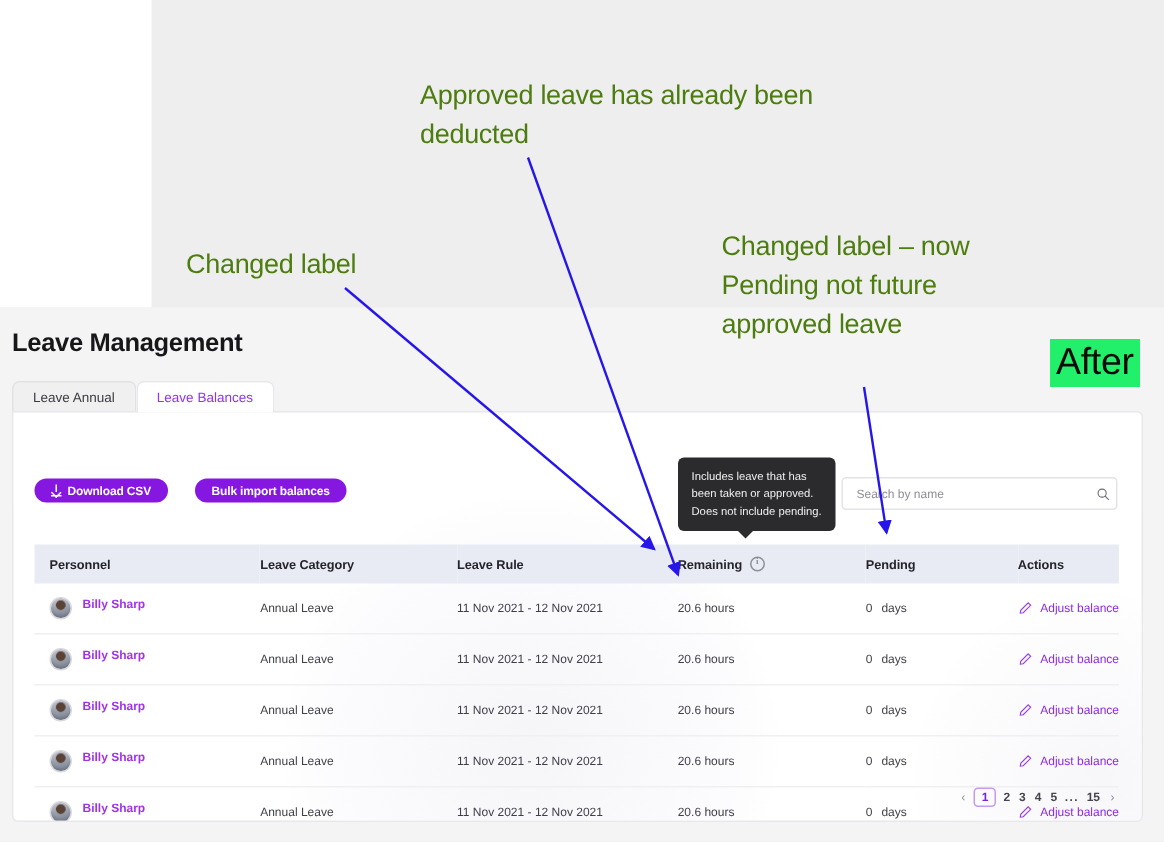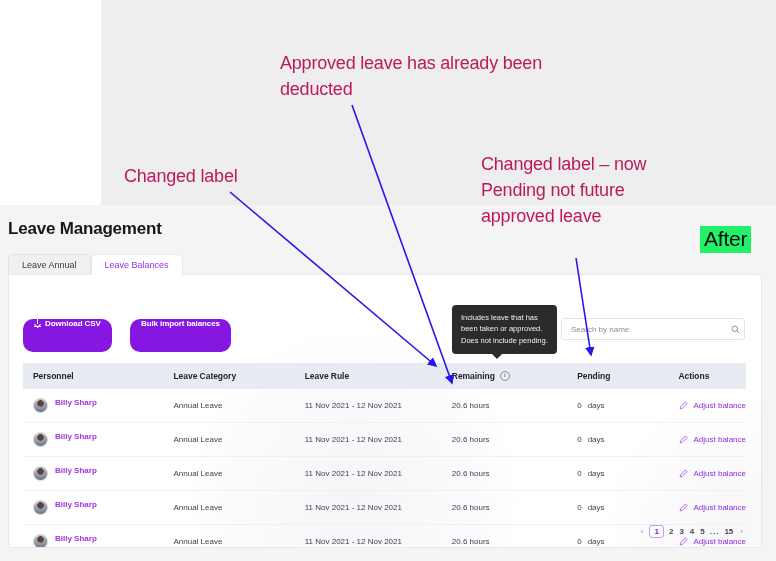--- a/index.html
+++ b/index.html
@@ -64,27 +64,27 @@
     position:absolute;left:600px;top:120px;width:250px;height:250px;
     border-radius:50%;
     background:radial-gradient(circle at 50% 50%, rgba(246,245,248,.9) 0%, rgba(252,251,253,.5) 60%, rgba(255,255,255,0) 74%);
     pointer-events:none;
   }
   
   #toolbar{
     position:absolute;left:0;top:44px;width:100%;height:32px;
   }
   .pill-btn{
-    position:absolute;top:0;height:33px;
+    position:absolute;top:0;height:16px;
     background:#8517e0;color:#ffffff;
     border:none;border-radius:10px;
     font-family:"Liberation Sans", sans-serif;
     font-size:8px;font-weight:bold;
     padding:0 11px;cursor:pointer;
-    display:flex;gap:4px;
+    display:flex;align-items:center;gap:4px;
     letter-spacing:-.1px;
   }
   #download-csv-button{left:14px;}
   #bulk-import-button{left:121px;}
   .dl-icon{display:inline-block;width:7px;height:8px;position:relative;}
   .dl-icon:before{
     content:"";position:absolute;left:3px;top:0;width:1px;height:5px;background:#fff;
   }
   .dl-icon:after{
     content:"";position:absolute;left:1px;top:3px;width:4px;height:4px;
@@ -188,31 +188,31 @@
   #pagination .pg.current{
     border:1px solid #c59af0;border-radius:3px;
     color:#7b28d8;padding:1px 4px;
   }
   #pagination .arrow{color:#8b8b95;font-weight:normal;cursor:pointer;padding:0 2px;}
   #pagination .dots{color:#45454d;letter-spacing:1px;}
 
   
   #annotation-layer{position:absolute;left:0;top:0;width:776px;height:561px;pointer-events:none;z-index:50;}
   .anno{
-    position:absolute;color:#be185d;
+    position:absolute;color:#4d7c0f;
     font-size:18px;line-height:1.45;font-weight:normal;
     letter-spacing:-.2px;
   }
   #anno-approved{left:280px;top:50px;width:270px;}
   #anno-changed-label{left:124px;top:163px;width:200px;}
   #anno-pending{left:481px;top:151px;width:190px;}
   #after-badge{
     position:absolute;left:700px;top:226px;
     background:#22f06a;color:#0a0a0a;
-    font-size:21px;padding:1px 4px 2px 4px;
+    font-size:25px;padding:1px 4px 2px 4px;
     letter-spacing:-.2px;
   }
 </style>
 </head>
 <body>
 
 <div id="backdrop-white-block"></div>
 
 <div id="app-window">
 

